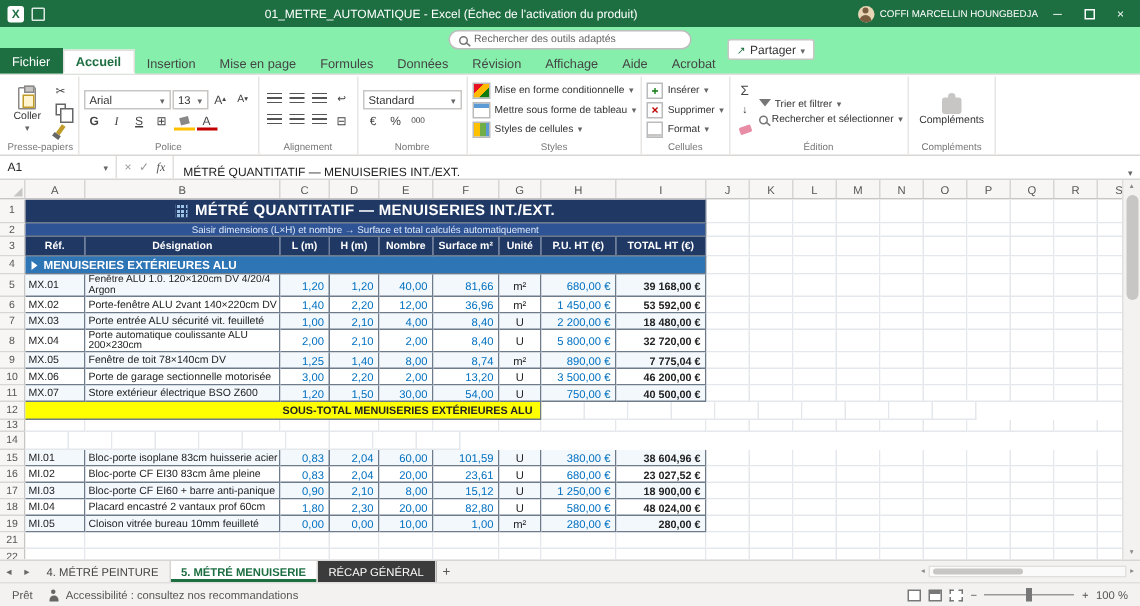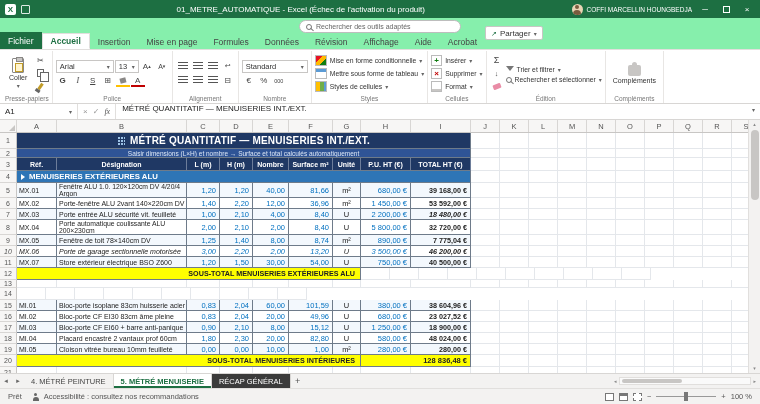--- a/index.html
+++ b/index.html
@@ -76,21 +76,21 @@
 .sq2{width:11px;height:11px;border:1px solid #bbb;display:flex;align-items:center;justify-content:center;font-size:8px;flex:none;background:#fff}
 .insp{color:#107C10;font-weight:bold}.delp{color:#C00000;font-weight:bold}.fmtp{background:linear-gradient(to bottom,#fff 0 7px,#C8C6C4 7px)}
 .sum::before{content:'Σ';font-size:9px}
 .fd::before{content:'↓';font-size:7px}
 .eraser{width:8px;height:5px;background:#E98CA6;transform:rotate(-20deg);border-radius:1px}
 .funnel{width:0;height:0;border:4px solid transparent;border-top:5px solid #777;margin-top:3px;flex:none}
 .puzz{width:13px;height:11px;background:#C8C6C4;border-radius:2px;position:relative;margin-top:3px}
 .puzz::before{content:'';position:absolute;top:-3px;left:4px;width:5px;height:5px;border-radius:50%;background:#C8C6C4}
 
 
-.fbar{height:16px;display:flex;align-items:flex-start;background:#fff;border-bottom:1px solid #D8D6D4;flex:none}
+.fbar{height:16px;display:flex;align-items:flex-end;background:#fff;border-bottom:1px solid #D8D6D4;flex:none}
 .namebox{width:78px;height:100%;border-right:1px solid #E1DFDD;display:flex;align-items:center;justify-content:space-between;padding:0 5px;font-size:8px}
 .fbtns{display:flex;align-items:center;gap:5px;padding:0 5px;border-right:1px solid #E1DFDD;height:100%;color:#999}
 .fbx{font-size:8px}
 .fx{font-style:italic;font-family:"Liberation Serif",serif;color:#555}
 .fval{flex:1;padding:0 6px;font-size:8px;color:#222;white-space:nowrap;overflow:hidden}
 .fexp{padding:0 5px}
 
 
 .sheet{flex:1;display:flex;min-height:0;background:#fff}
 .gridcol{flex:1;display:flex;flex-direction:column;overflow:hidden}
@@ -522,21 +522,21 @@
           <div class="grow" style="height: 11px;">
             <div class="rn">7</div>
             <div class="c tb ref tint" style="width: 40px;">MX.03</div>
             <div class="c tb des tint" style="width: 130px;">Porte entrée ALU sécurité vit. feuilleté</div>
             <div class="c tb num blue tint" style="width: 33px;">1,00</div>
             <div class="c tb num blue tint" style="width: 33px;">2,10</div>
             <div class="c tb num blue tint" style="width: 36px;">4,00</div>
             <div class="c tb num blue tint" style="width: 44px;">8,40</div>
             <div class="c tb ctr tint" style="width: 28px;">U</div>
             <div class="c tb num blue tint" style="width: 50px;">2 200,00 €</div>
-            <div class="c tb num tot tint" style="width: 60px; font-style: italic;">18 480,00 €</div>
+            <div class="c tb num tot tint" style="width: 60px;">18 480,00 €</div>
             <div class="c" style="width: 29px;"></div>
             <div class="c" style="width: 29px;"></div>
             <div class="c" style="width: 29px;"></div>
             <div class="c" style="width: 29px;"></div>
             <div class="c" style="width: 29px;"></div>
             <div class="c" style="width: 29px;"></div>
             <div class="c" style="width: 29px;"></div>
             <div class="c" style="width: 29px;"></div>
             <div class="c" style="width: 29px;"></div>
             <div class="c" style="width: 29px;"></div>
@@ -578,21 +578,21 @@
             <div class="c" style="width: 29px;"></div>
             <div class="c" style="width: 29px;"></div>
             <div class="c" style="width: 29px;"></div>
             <div class="c" style="width: 29px;"></div>
             <div class="c" style="width: 29px;"></div>
             <div class="c" style="width: 29px;"></div>
             <div class="c" style="width: 29px;"></div>
             <div class="c" style="width: 29px;"></div>
             <div class="c" style="width: 29px;"></div>
           </div>
-          <div class="grow" style="height: 11px; font-style: italic;">
+          <div class="grow" style="height: 11px;">
             <div class="rn">10</div>
             <div class="c tb ref" style="width: 40px;">MX.06</div>
             <div class="c tb des" style="width: 130px;">Porte de garage sectionnelle motorisée</div>
             <div class="c tb num blue" style="width: 33px;">3,00</div>
             <div class="c tb num blue" style="width: 33px;">2,20</div>
             <div class="c tb num blue" style="width: 36px;">2,00</div>
             <div class="c tb num blue" style="width: 44px;">13,20</div>
             <div class="c tb ctr" style="width: 28px;">U</div>
             <div class="c tb num blue" style="width: 50px;">3 500,00 €</div>
             <div class="c tb num tot" style="width: 60px;">46 200,00 €</div>
@@ -700,21 +700,21 @@
             <div class="c" style="width: 29px;"></div>
             <div class="c" style="width: 29px;"></div>
           </div>
           <div class="grow" style="height: 11px;">
             <div class="rn">16</div>
             <div class="c tb ref" style="width: 40px;">MI.02</div>
             <div class="c tb des" style="width: 130px;">Bloc-porte CF EI30 83cm âme pleine</div>
             <div class="c tb num blue" style="width: 33px;">0,83</div>
             <div class="c tb num blue" style="width: 33px;">2,04</div>
             <div class="c tb num blue" style="width: 36px;">20,00</div>
-            <div class="c tb num blue" style="width: 44px;">49,96</div>
+            <div class="c tb num blue" style="width: 44px;">23,61</div>
             <div class="c tb ctr" style="width: 28px;">U</div>
             <div class="c tb num blue" style="width: 50px;">680,00 €</div>
             <div class="c tb num tot" style="width: 60px;">23 027,52 €</div>
             <div class="c" style="width: 29px;"></div>
             <div class="c" style="width: 29px;"></div>
             <div class="c" style="width: 29px;"></div>
             <div class="c" style="width: 29px;"></div>
             <div class="c" style="width: 29px;"></div>
             <div class="c" style="width: 29px;"></div>
             <div class="c" style="width: 29px;"></div>
@@ -770,35 +770,20 @@
             <div class="rn">19</div>
             <div class="c tb ref tint" style="width: 40px;">MI.05</div>
             <div class="c tb des tint" style="width: 130px;">Cloison vitrée bureau 10mm feuilleté</div>
             <div class="c tb num blue tint" style="width: 33px;">0,00</div>
             <div class="c tb num blue tint" style="width: 33px;">0,00</div>
             <div class="c tb num blue tint" style="width: 36px;">10,00</div>
             <div class="c tb num blue tint" style="width: 44px;">1,00</div>
             <div class="c tb ctr tint" style="width: 28px;">m²</div>
             <div class="c tb num blue tint" style="width: 50px;">280,00 €</div>
             <div class="c tb num tot tint" style="width: 60px;">280,00 €</div>
-            <div class="c" style="width: 29px;"></div>
-            <div class="c" style="width: 29px;"></div>
-            <div class="c" style="width: 29px;"></div>
-            <div class="c" style="width: 29px;"></div>
-            <div class="c" style="width: 29px;"></div>
-            <div class="c" style="width: 29px;"></div>
-            <div class="c" style="width: 29px;"></div>
-            <div class="c" style="width: 29px;"></div>
-            <div class="c" style="width: 29px;"></div>
-            <div class="c" style="width: 29px;"></div>
-          </div>
-          <div class="grow" style="height: 12px;">
-            <div class="rn">20</div>
-            <div class="c tb stl" style="width: 344px;">SOUS-TOTAL MENUISERIES INTÉRIEURES</div>
-            <div class="c tb stv" style="width: 110px;">128 836,48 €</div>
             <div class="c" style="width: 29px;"></div>
             <div class="c" style="width: 29px;"></div>
             <div class="c" style="width: 29px;"></div>
             <div class="c" style="width: 29px;"></div>
             <div class="c" style="width: 29px;"></div>
             <div class="c" style="width: 29px;"></div>
             <div class="c" style="width: 29px;"></div>
             <div class="c" style="width: 29px;"></div>
             <div class="c" style="width: 29px;"></div>
             <div class="c" style="width: 29px;"></div>

